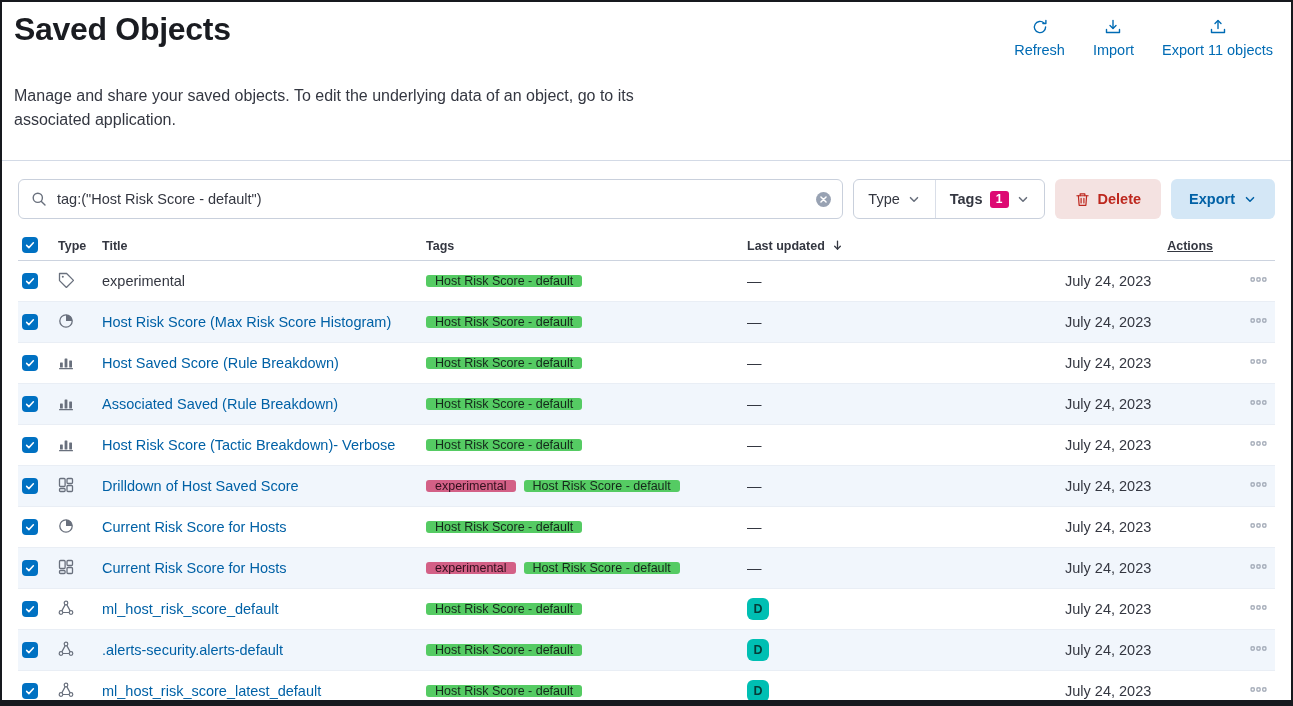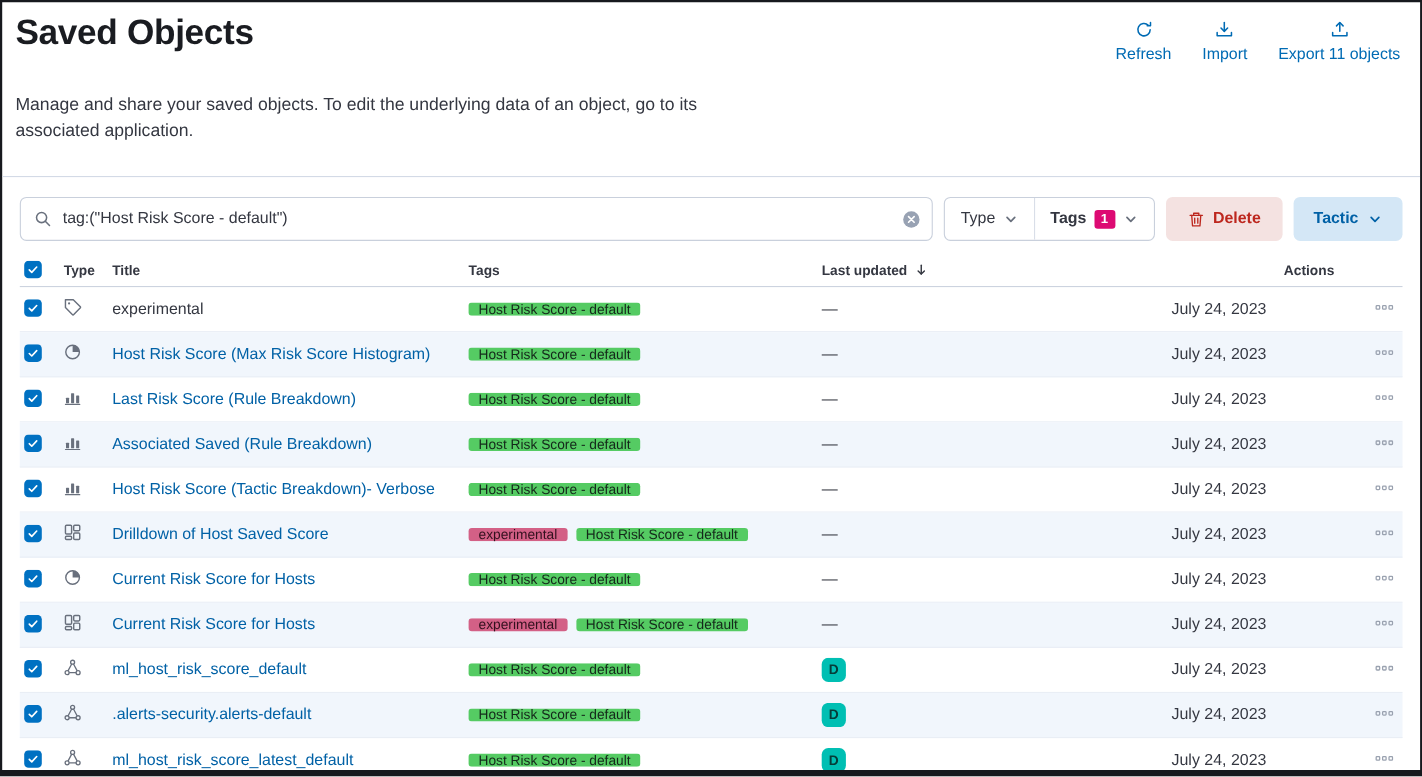--- a/index.html
+++ b/index.html
@@ -201,21 +201,21 @@
     <button class="btn btn-delete">
       <svg viewBox="0 0 16 16" fill="none" stroke="currentColor" stroke-width="1.3" stroke-linecap="round" stroke-linejoin="round">
           <path d="M2 4h12"></path>
           <path d="M5.5 4V2h5v2"></path>
           <path d="M3.6 4l.8 10.2h7.2L12.4 4"></path>
           <path d="M6.5 6.8v4.8M9.5 6.8v4.8"></path>
         </svg>
       <span>Delete</span>
     </button>
     <button class="btn btn-export">
-      <span>Tactic</span>
+      <span>Export</span>
       <svg class="chev" viewBox="0 0 16 16" fill="none" stroke="currentColor" stroke-width="1.8" stroke-linecap="round" stroke-linejoin="round">
           <path d="m4 6.5 4 4 4-4"></path>
         </svg>
     </button>
   </div>
 
   <div class="table">
     <div class="thead">
       <span class="cell c-check">
         <span class="checkbox">
@@ -227,21 +227,21 @@
       <span class="cell c-type th">Type</span>
       <span class="cell c-title th">Title</span>
       <span class="cell c-tags th">Tags</span>
       <span class="cell c-updated th">
         <span>Last updated</span>
         <svg class="sort-arrow" viewBox="0 0 16 16" fill="none" stroke="currentColor" stroke-width="1.6" stroke-linecap="round" stroke-linejoin="round">
             <path d="M8 2.5v10"></path>
             <path d="m4.5 9 3.5 3.5L11.5 9"></path>
           </svg>
       </span>
-      <span class="cell c-actions th" style="display:block;">Actions</span>
+      <span class="cell c-actions th" style="display:block;text-decoration:underline;">Actions</span>
     </div>
     <div id="table-body">
   <div class="row">
     <span class="cell c-check">
       <span class="checkbox">
         <svg viewBox="0 0 16 16" fill="none" stroke="#fff" stroke-width="2" stroke-linecap="round" stroke-linejoin="round">
                 <path d="m3.5 8.5 3 3 6-6.5"></path>
               </svg>
       </span>
     </span>
@@ -308,21 +308,21 @@
       </span>
     </span>
     <span class="cell c-type"><span class="type-icon">
               <svg viewBox="0 0 16 16" fill="currentColor">
                 <rect x="2" y="8.5" width="2.8" height="5" rx="0.5"></rect>
                 <rect x="6.6" y="4.5" width="2.8" height="9" rx="0.5"></rect>
                 <rect x="11.2" y="6.5" width="2.8" height="7" rx="0.5"></rect>
                 <rect x="1" y="14.1" width="14" height="1.1" rx="0.5"></rect>
               </svg>
             </span></span>
-    <span class="cell c-title"><a class="title-link">Last Risk Score (Rule Breakdown)</a></span>
+    <span class="cell c-title"><a class="title-link">Host Saved Score (Rule Breakdown)</a></span>
     <span class="cell c-tags">
             <span class="tag" style="background: rgb(85, 203, 99); color: rgb(20, 40, 26);">Host Risk Score - default</span>
           </span>
     <span class="cell c-spaces"><span class="dash">—</span></span>
     <span class="cell c-updated">July 24, 2023</span>
     <span class="cell c-actions">
       <button class="dots-btn">
         <svg viewBox="0 0 16 16" fill="none" stroke="currentColor" stroke-width="1.1">
                 <rect x="1" y="6.5" width="3" height="3" rx="0.7"></rect>
                 <rect x="6.5" y="6.5" width="3" height="3" rx="0.7"></rect>

